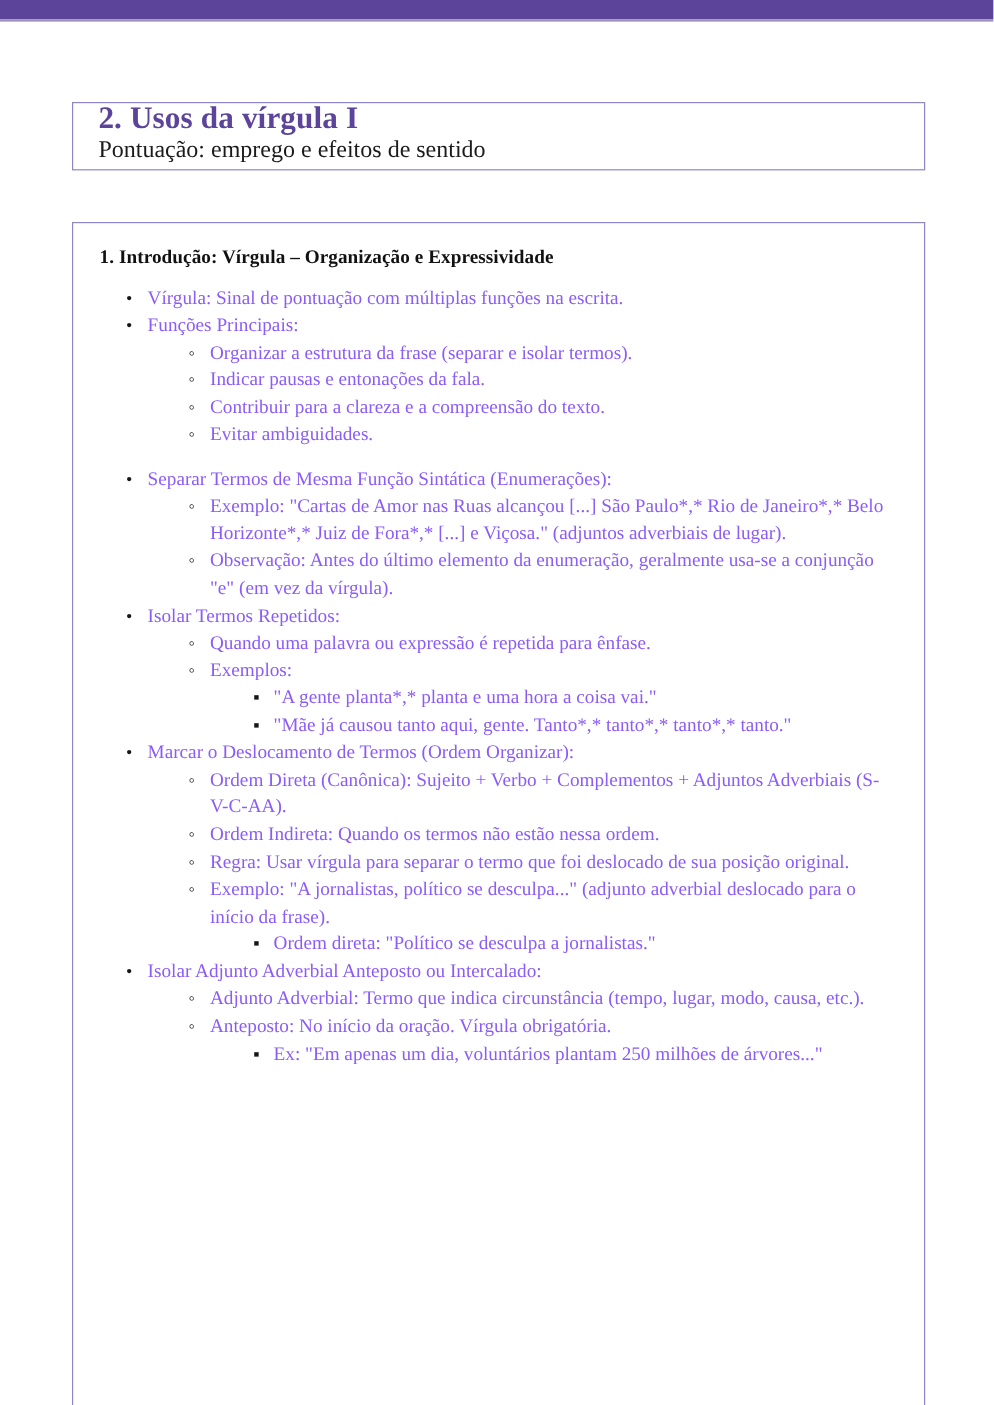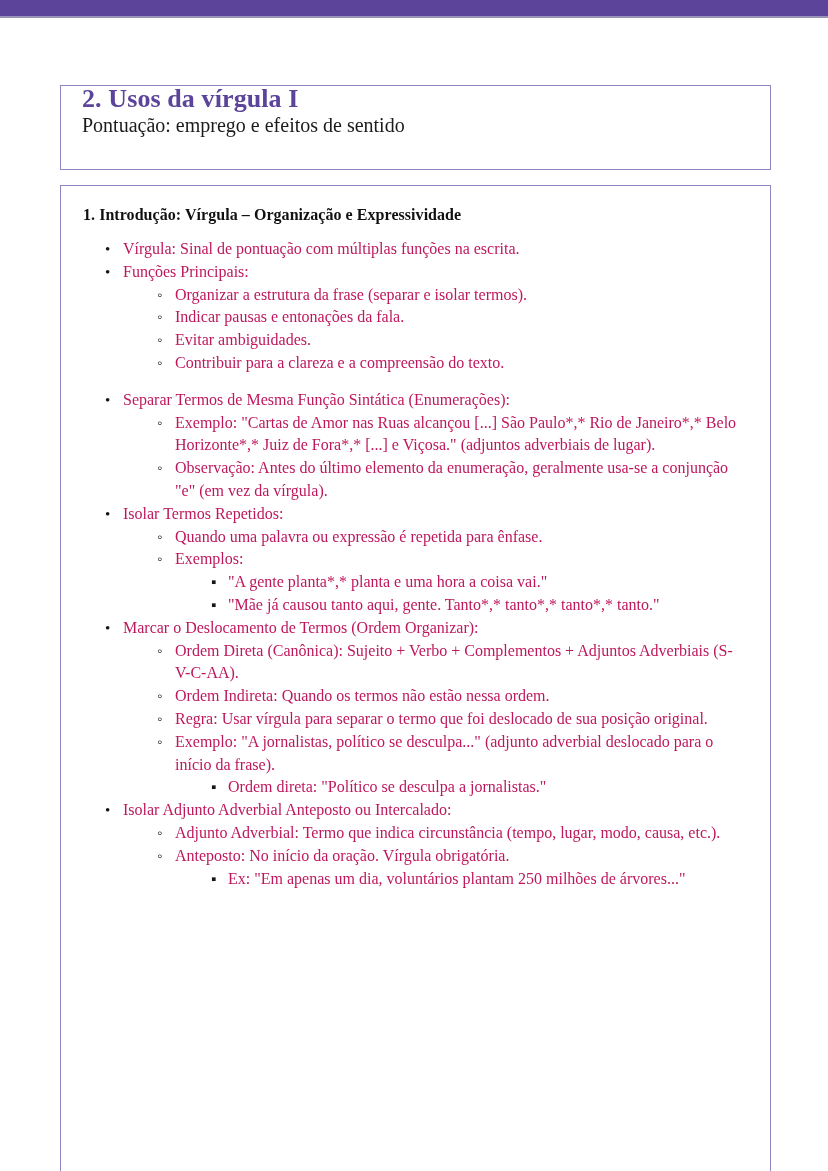--- a/index.html
+++ b/index.html
@@ -34,21 +34,21 @@
     height: 2px;
     background: #9a93b5;
   }
 
   
   #header-panel {
     position: absolute;
     left: 60px;
     top: 85px;
     width: 711px;
-    height: 85px;
+    height: 57px;
     border: 1.4px solid #8f86c4;
     background: #ffffff;
   }
   #doc-title {
     position: absolute;
     left: 21px;
     top: -2px;
     font-size: 26px;
     font-weight: 700;
     color: #5b4499;
@@ -97,21 +97,21 @@
   ul.lvl2, ul.lvl3 {
     list-style: none;
     margin: 0;
     padding: 0;
   }
 
   li {
     position: relative;
     font-size: 16px;
     line-height: 22.8px;
-    color: #be185d;
+    color: #8b5cf6;
   }
 
   
   ul.lvl1 > li {
     padding-left: 28px;
     margin-left: 12px;
   }
   ul.lvl1 > li > .txt::before {
     content: "\2022";
     position: absolute;
@@ -174,24 +174,24 @@
           <li>
             <span class="txt">Funções Principais:</span>
             <ul class="lvl2">
               <li>
                 <span class="txt">Organizar a estrutura da frase (separar e isolar termos).</span>
               </li>
               <li>
                 <span class="txt">Indicar pausas e entonações da fala.</span>
               </li>
               <li>
+                <span class="txt">Contribuir para a clareza e a compreensão do texto.</span>
+              </li>
+              <li>
                 <span class="txt">Evitar ambiguidades.</span>
-              </li>
-              <li>
-                <span class="txt">Contribuir para a clareza e a compreensão do texto.</span>
               </li>
             </ul>
           </li>
         </ul>
         <ul class="lvl1">
           <li>
             <span class="txt">Separar Termos de Mesma Função Sintática (Enumerações):</span>
             <ul class="lvl2">
               <li>
                 <span class="txt">Exemplo: "Cartas de Amor nas Ruas alcançou [...] São Paulo*,* Rio de Janeiro*,* Belo Horizonte*,* Juiz de Fora*,* [...] e Viçosa." (adjuntos adverbiais de lugar).</span>

